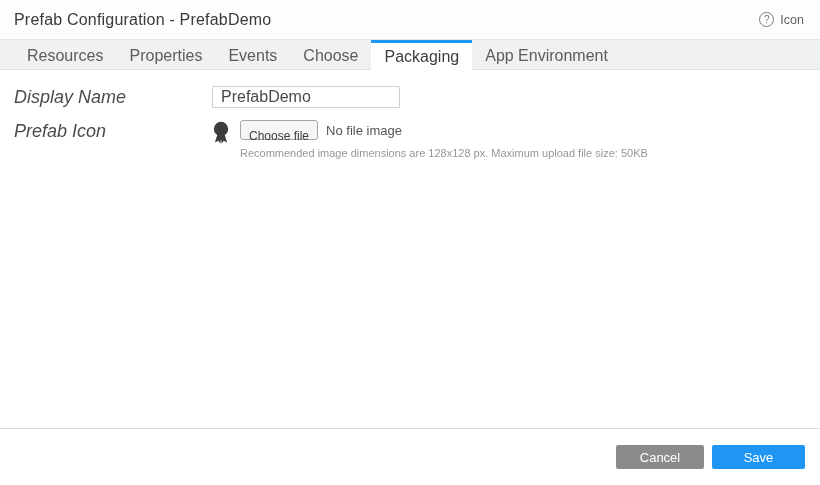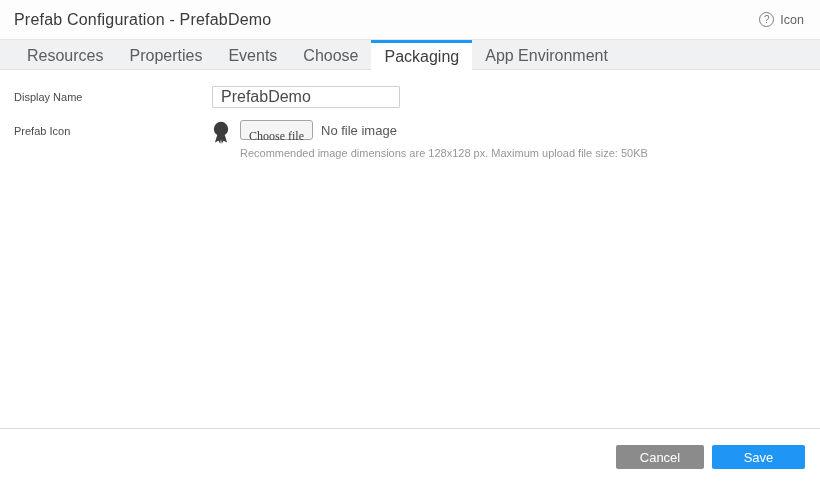--- a/index.html
+++ b/index.html
@@ -53,41 +53,41 @@
     border-top:3px solid #1b97f5;
     color:#3d3d3d;
     margin-bottom:-1px;
   }
 
   
   .content { padding:16px 0 0 14px; height:358px; background:#fff; }
   .form-row { display:flex; align-items:flex-start; margin-bottom:12px; }
   .form-label {
     width:198px; flex:0 0 198px;
-    font-size:11px; color:#4b4b4b; line-height:22px;
+    font-size:18px; color:#4b4b4b; line-height:22px;font-style:italic;
   }
   .text-input {
     width:188px; height:22px;
     border:1px solid #cfcfcf; border-radius:1px;
     background:#fff;
     padding:2px 8px;
     font-family:"Liberation Sans", sans-serif;
     font-size:16px; color:#4a4a4a;
     outline:none;
   }
   .icon-block { display:flex; align-items:flex-start; }
   .badge-icon { width:18px; height:24px; margin-right:10px; margin-top:1px; }
   .file-col { display:flex; flex-direction:column; }
   .file-row { display:flex; align-items:center; }
   .choose-file-btn {
     height:20px;
     padding:8px 8px;
     background:#f5f5f5;
     border:1px solid #a5a5a5; border-radius:3px;
-    font-family:Liberation Serif, serif;
+    font-family:Liberation Sans, sans-serif;
     font-size:12px; color:#3c3c3c;
     cursor:pointer;
   }
   .no-file { margin-left:8px; font-size:13px; color:#555; }
   .hint { margin-top:7px; font-size:11px; color:#979797; }
 
   
   .footer {
     position:absolute; left:0; right:0; bottom:0;
     height:57px;

